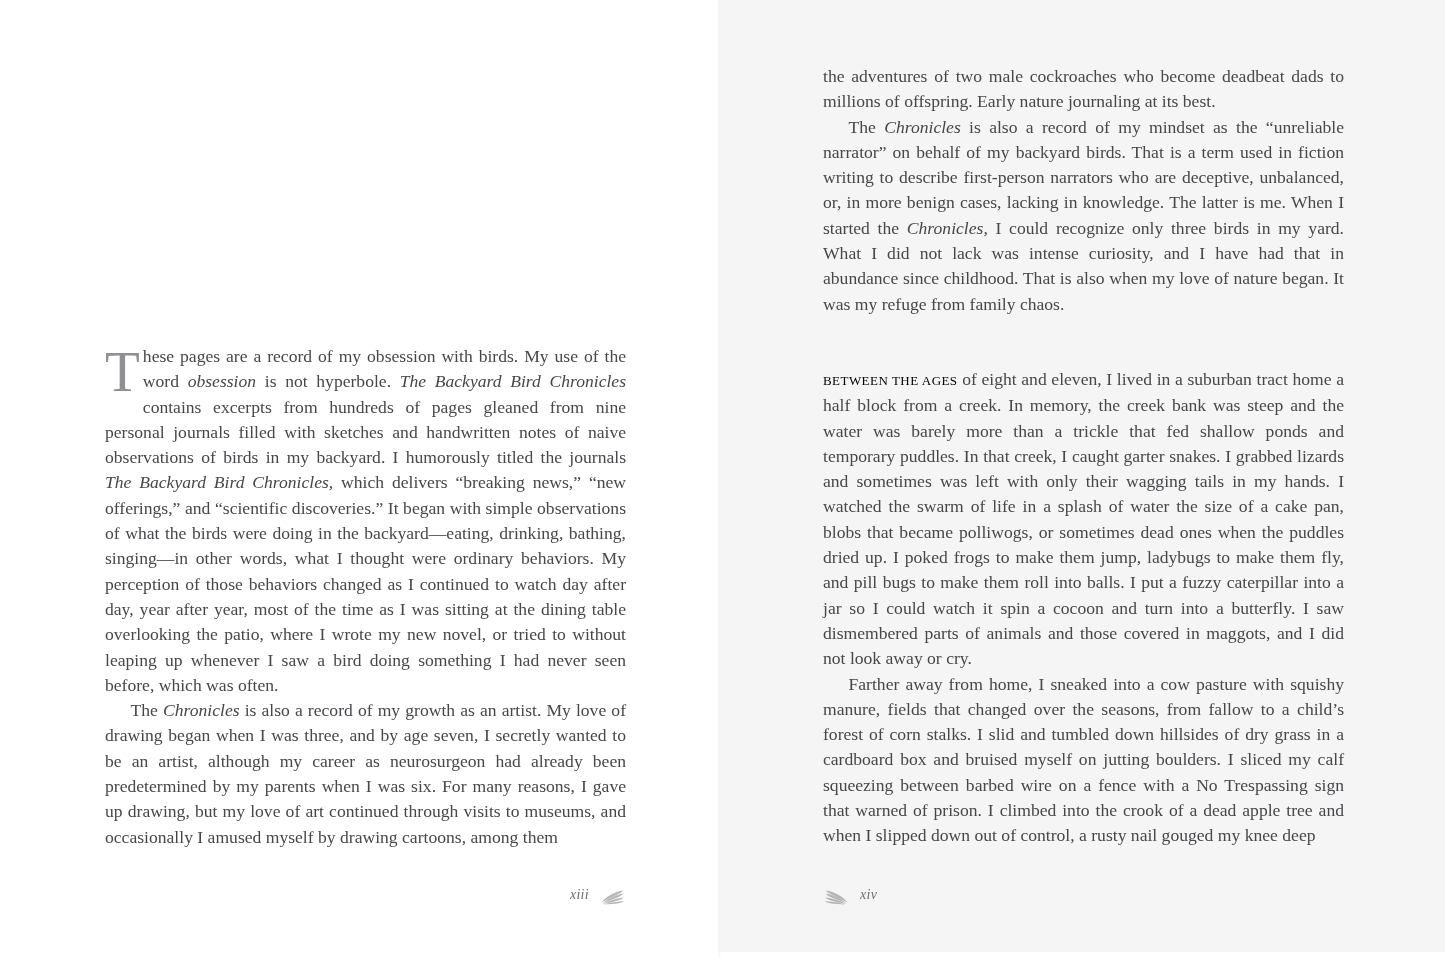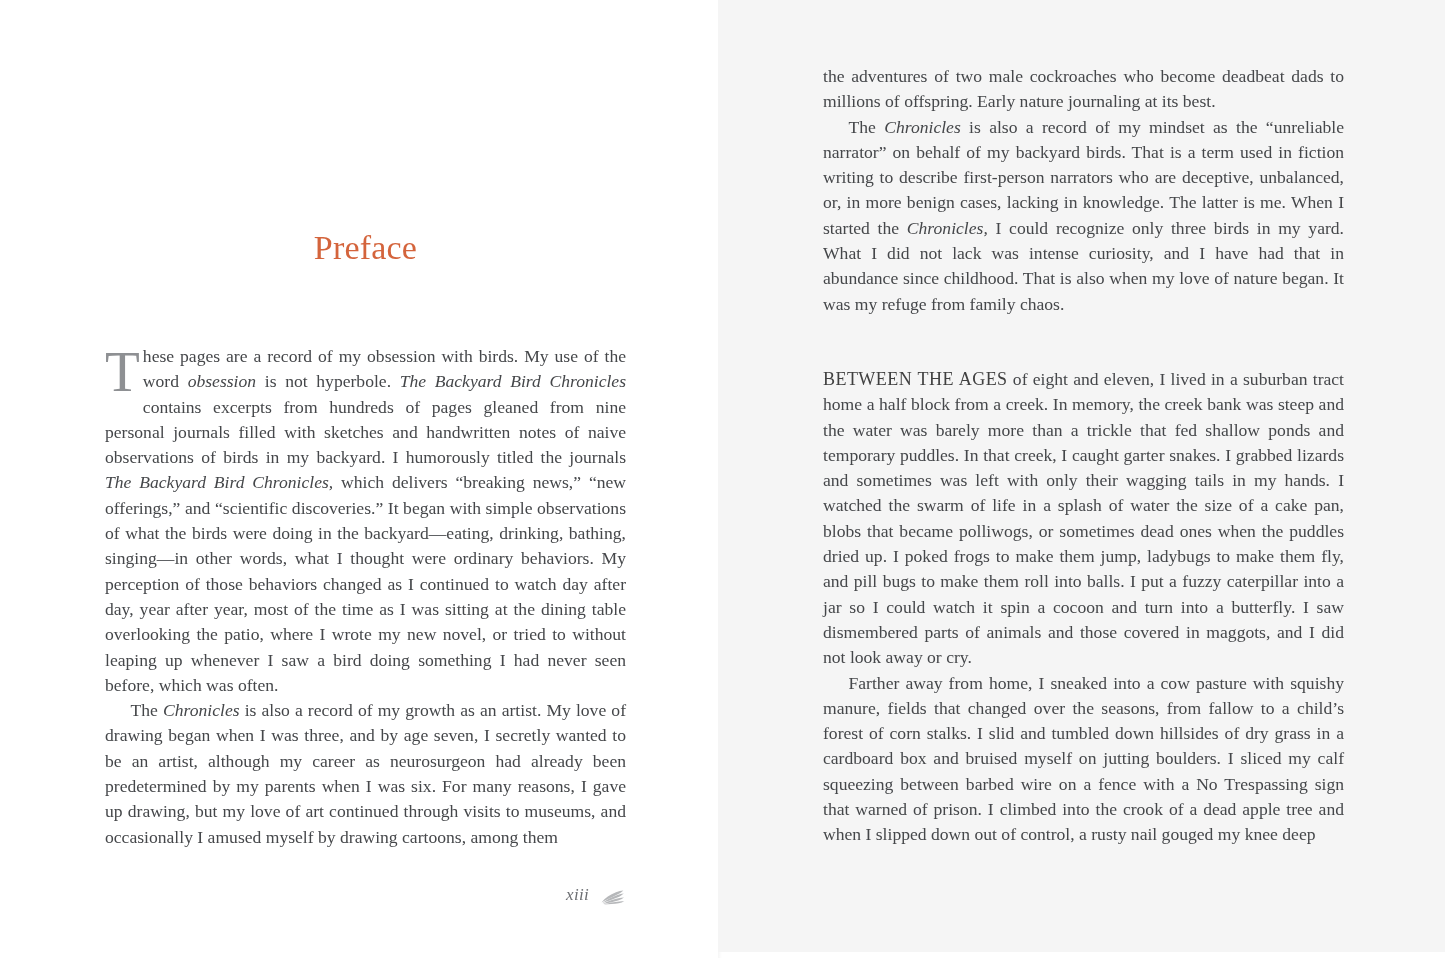--- a/index.html
+++ b/index.html
@@ -98,35 +98,35 @@
     padding: 2px 3px 0 0;
     margin-top: 2px;
     margin-left: 0px;
     font-weight: 400;
   }
 
   
   .smallcaps {
     font-variant: small-caps;
     letter-spacing: 0.45px;
-    font-size: 18px;
-    color: #404040;
+    font-size: 13px;
+    color: #000000;
   }
 
   .section-gap { height: 50px; }
 
   
   .folio {
     position: absolute;
     bottom: 47px;
     display: flex;
     align-items: center;
     gap: 11px;
     color: #6d6f73;
-    font-size: 17px;
+    font-size: 14px;
     font-style: italic;
     letter-spacing: 0.3px;
   }
   .folio-left  { left: 105px; width: 521px; justify-content: flex-end; }
   .folio-right { left: 105px; width: 521px; justify-content: flex-start; }
 
   .ornament {
     display: inline-block;
     width: 26px;
     height: 20px;
@@ -136,21 +136,20 @@
   .ornament svg { display: block; width: 100%; height: 100%; }
   .ornament.flip { transform: scaleX(-1); }
 </style>
 </head>
 <body>
 
 <div class="spread">
 
   <div class="page page-left">
 
-    <h1 class="chapter-title">Preface</h1>
 
     <div class="textblock textblock-left">
       <p class="dropcap-para"><span class="dropcap">T</span><span>hese pages are a record of my obsession with birds. My use of the word </span><em>obsession</em><span> is not hyperbole. </span><em>The Backyard Bird Chronicles</em><span> contains excerpts from hundreds of pages gleaned from nine personal journals filled with sketches and handwritten notes of naive observations of birds in my backyard. I humorously titled the journals </span><em>The Backyard Bird Chronicles,</em><span> which delivers “breaking news,” “new offerings,” and “scientific discoveries.” It began with simple observations of what the birds were doing in the backyard—eating, drinking, bathing, singing—in other words, what I thought were ordinary behaviors. My perception of those behaviors changed as I continued to watch day after day, year after year, most of the time as I was sitting at the dining table overlooking the patio, where I wrote my new novel, or tried to without leaping up whenever I saw a bird doing something I had never seen before, which was often.</span></p>
       <p class="indent"><span>The </span><em>Chronicles</em><span> is also a record of my growth as an artist. My love of drawing began when I was three, and by age seven, I secretly wanted to be an artist, although my career as neurosurgeon had already been predetermined by my parents when I was six. For many reasons, I gave up drawing, but my love of art continued through visits to museums, and occasionally I amused myself by drawing cartoons, among them</span></p>
     </div>
 
     <div class="folio folio-left">
       <span>xiii</span>
       <span class="ornament">
         <svg viewBox="0 0 26 20" xmlns="http://www.w3.org/2000/svg">
@@ -170,15 +169,28 @@
   <div class="page page-right">
 
     <div class="textblock textblock-right">
       <p class="noindent"><span>the adventures of two male cockroaches who become deadbeat dads to millions of offspring. Early nature journaling at its best.</span></p>
       <p class="indent"><span>The </span><em>Chronicles</em><span> is also a record of my mindset as the “unreliable narrator” on behalf of my backyard birds. That is a term used in fiction writing to describe first-person narrators who are deceptive, unbalanced, or, in more benign cases, lacking in knowledge. The latter is me. When I started the </span><em>Chronicles,</em><span> I could recognize only three birds in my yard. What I did not lack was intense curiosity, and I have had that in abundance since childhood. That is also when my love of nature began. It was my refuge from family chaos.</span></p>
       <div class="section-gap"></div>
       <p class="noindent"><span class="smallcaps">BETWEEN THE AGES</span><span> of eight and eleven, I lived in a suburban tract home a half block from a creek. In memory, the creek bank was steep and the water was barely more than a trickle that fed shallow ponds and temporary puddles. In that creek, I caught garter snakes. I grabbed lizards and sometimes was left with only their wagging tails in my hands. I watched the swarm of life in a splash of water the size of a cake pan, blobs that became polliwogs, or sometimes dead ones when the puddles dried up. I poked frogs to make them jump, ladybugs to make them fly, and pill bugs to make them roll into balls. I put a fuzzy caterpillar into a jar so I could watch it spin a cocoon and turn into a butterfly. I saw dismembered parts of animals and those covered in maggots, and I did not look away or cry.</span></p>
       <p class="indent"><span>Farther away from home, I sneaked into a cow pasture with squishy manure, fields that changed over the seasons, from fallow to a child’s forest of corn stalks. I slid and tumbled down hillsides of dry grass in a cardboard box and bruised myself on jutting boulders. I sliced my calf squeezing between barbed wire on a fence with a No Trespassing sign that warned of prison. I climbed into the crook of a dead apple tree and when I slipped down out of control, a rusty nail gouged my knee deep</span></p>
     </div>
 
+    <div class="folio folio-right">
+      <span class="ornament flip">
+        <svg viewBox="0 0 26 20" xmlns="http://www.w3.org/2000/svg">
+          <g fill="#8b8d91">
+            <path d="M1.5 17.5 C5 13 10 9.5 16 7.2 C18.6 6.2 21 5.6 23.4 5.4 C21.6 7 19.2 8.6 16.4 10 C11 12.7 6.2 14.9 1.5 17.5 Z"></path>
+            <path d="M2.2 18.2 C6.5 14.8 11.6 12 17.4 10 C19.6 9.2 21.7 8.7 23.8 8.5 C22.1 10 19.9 11.4 17.3 12.6 C12.2 14.9 7 16.3 2.2 18.2 Z"></path>
+            <path d="M3 18.9 C7.6 16.4 12.9 14.6 18.5 13.3 C20.4 12.9 22.2 12.6 24 12.5 C22.4 13.7 20.4 14.7 18.1 15.5 C13.2 17.1 8 17.8 3 18.9 Z"></path>
+            <path d="M3.8 19.5 C8.6 17.9 14 17 19.4 16.5 C21.1 16.3 22.7 16.3 24.2 16.3 C22.7 17.2 20.9 17.9 18.8 18.3 C14.2 19.2 9 19.2 3.8 19.5 Z"></path>
+          </g>
+        </svg>
+      </span>
+      <span>xiv</span>
+    </div>
   </div>
 
 </div>
 
 </body></html>

